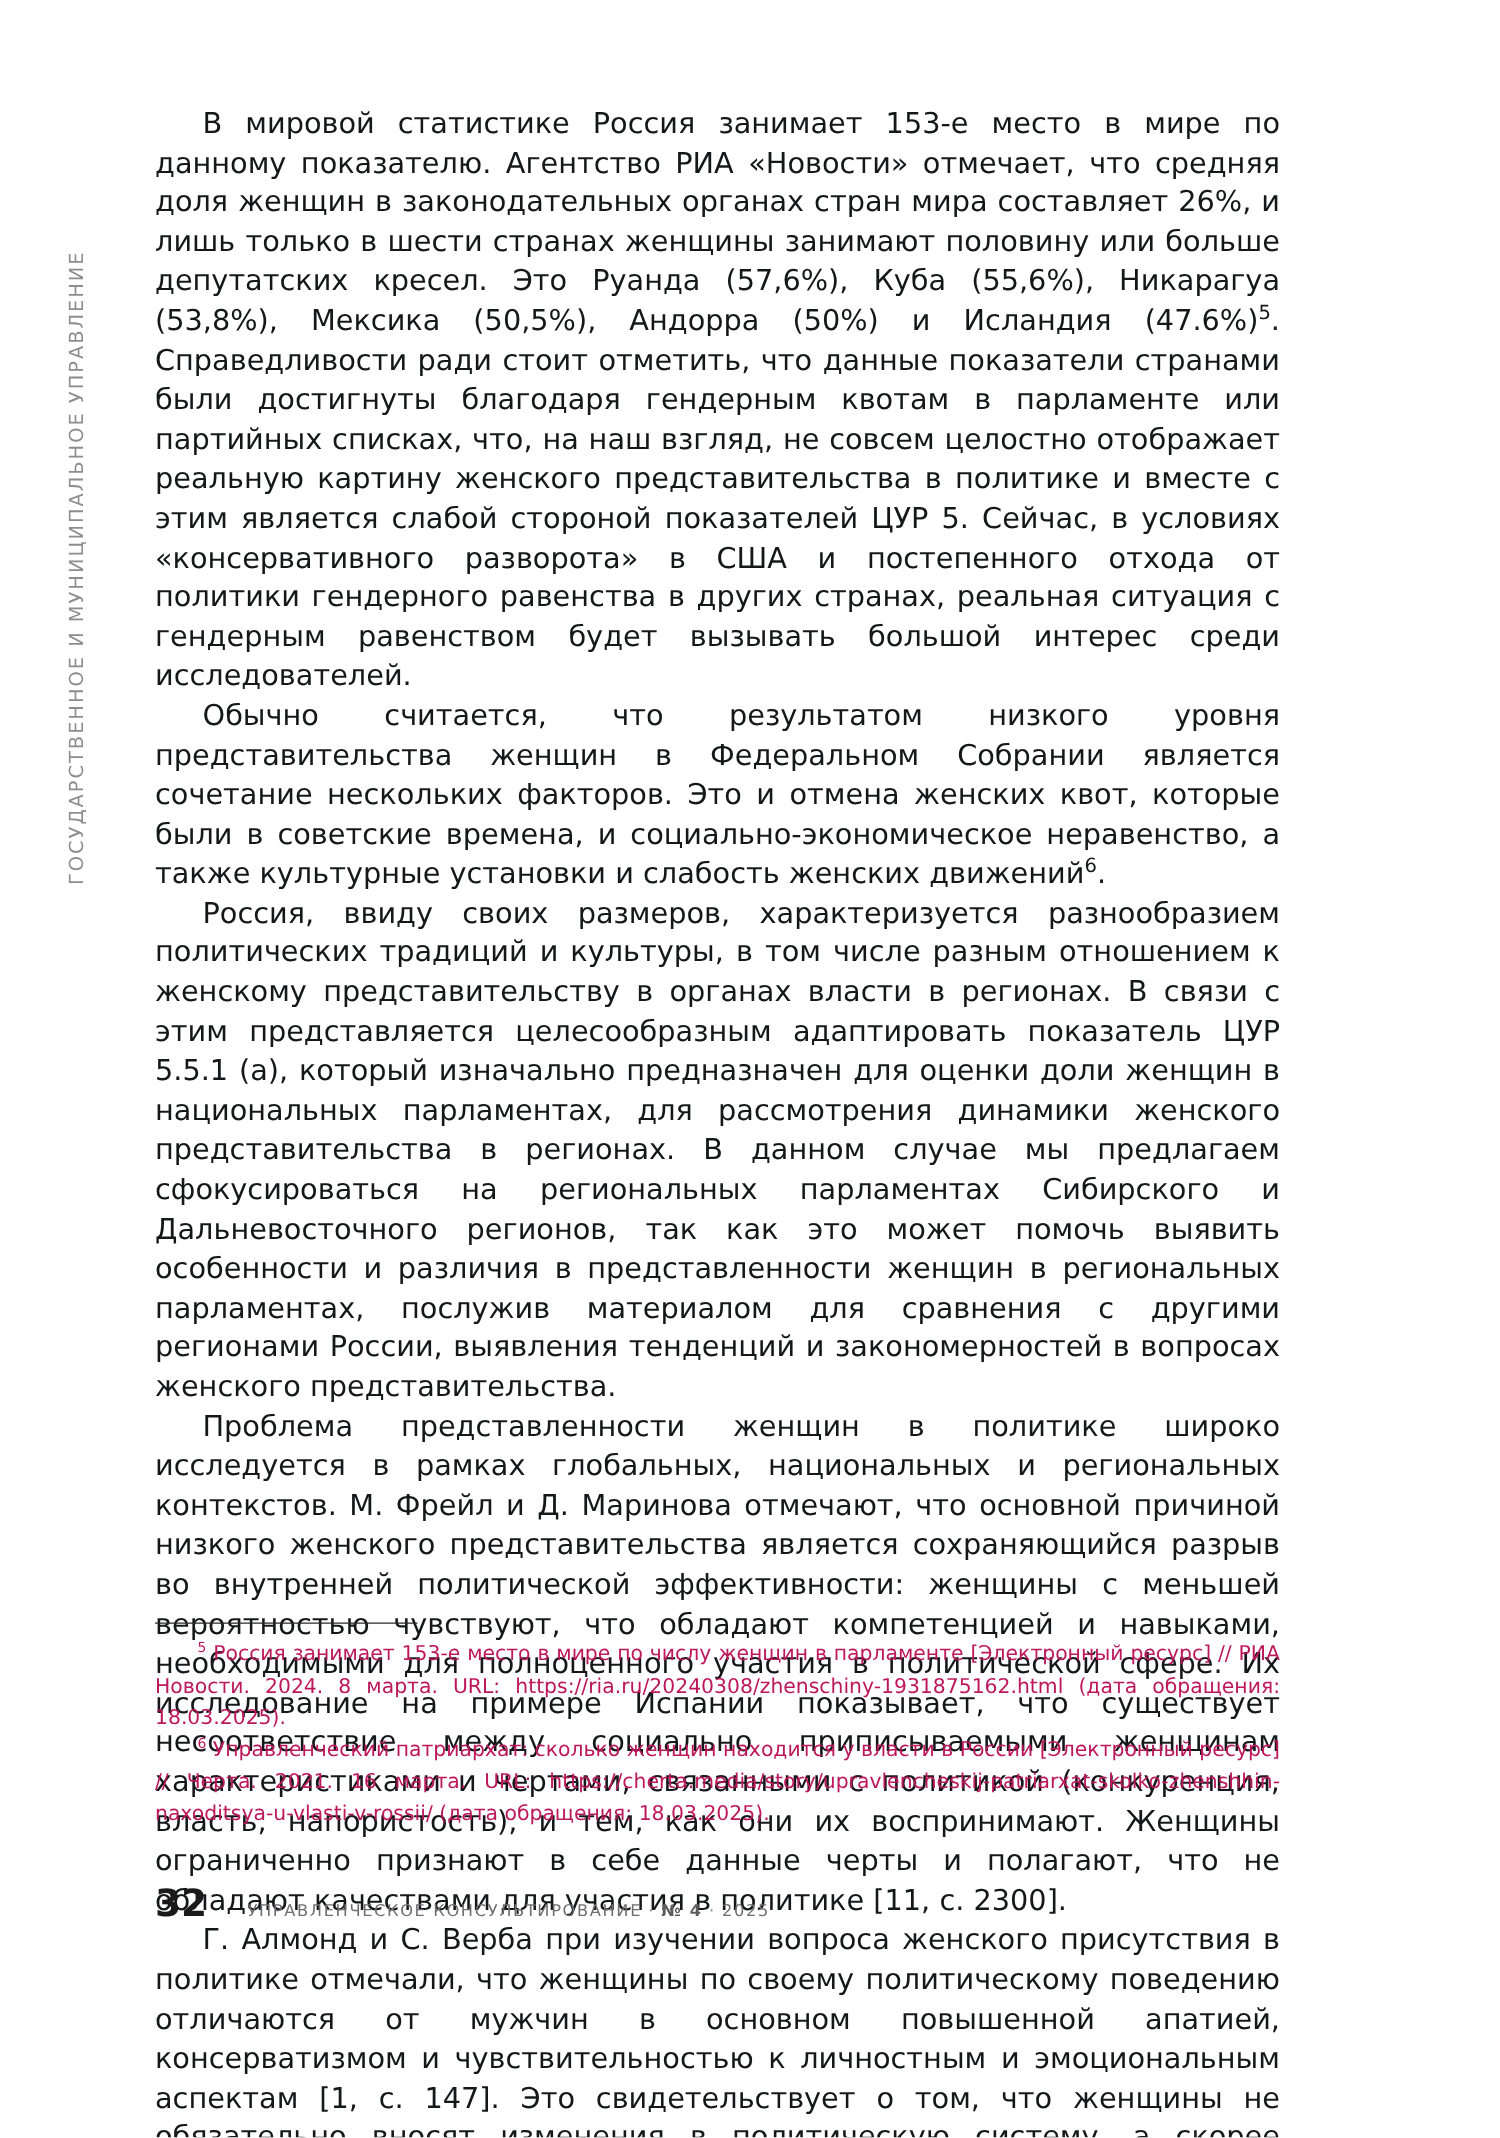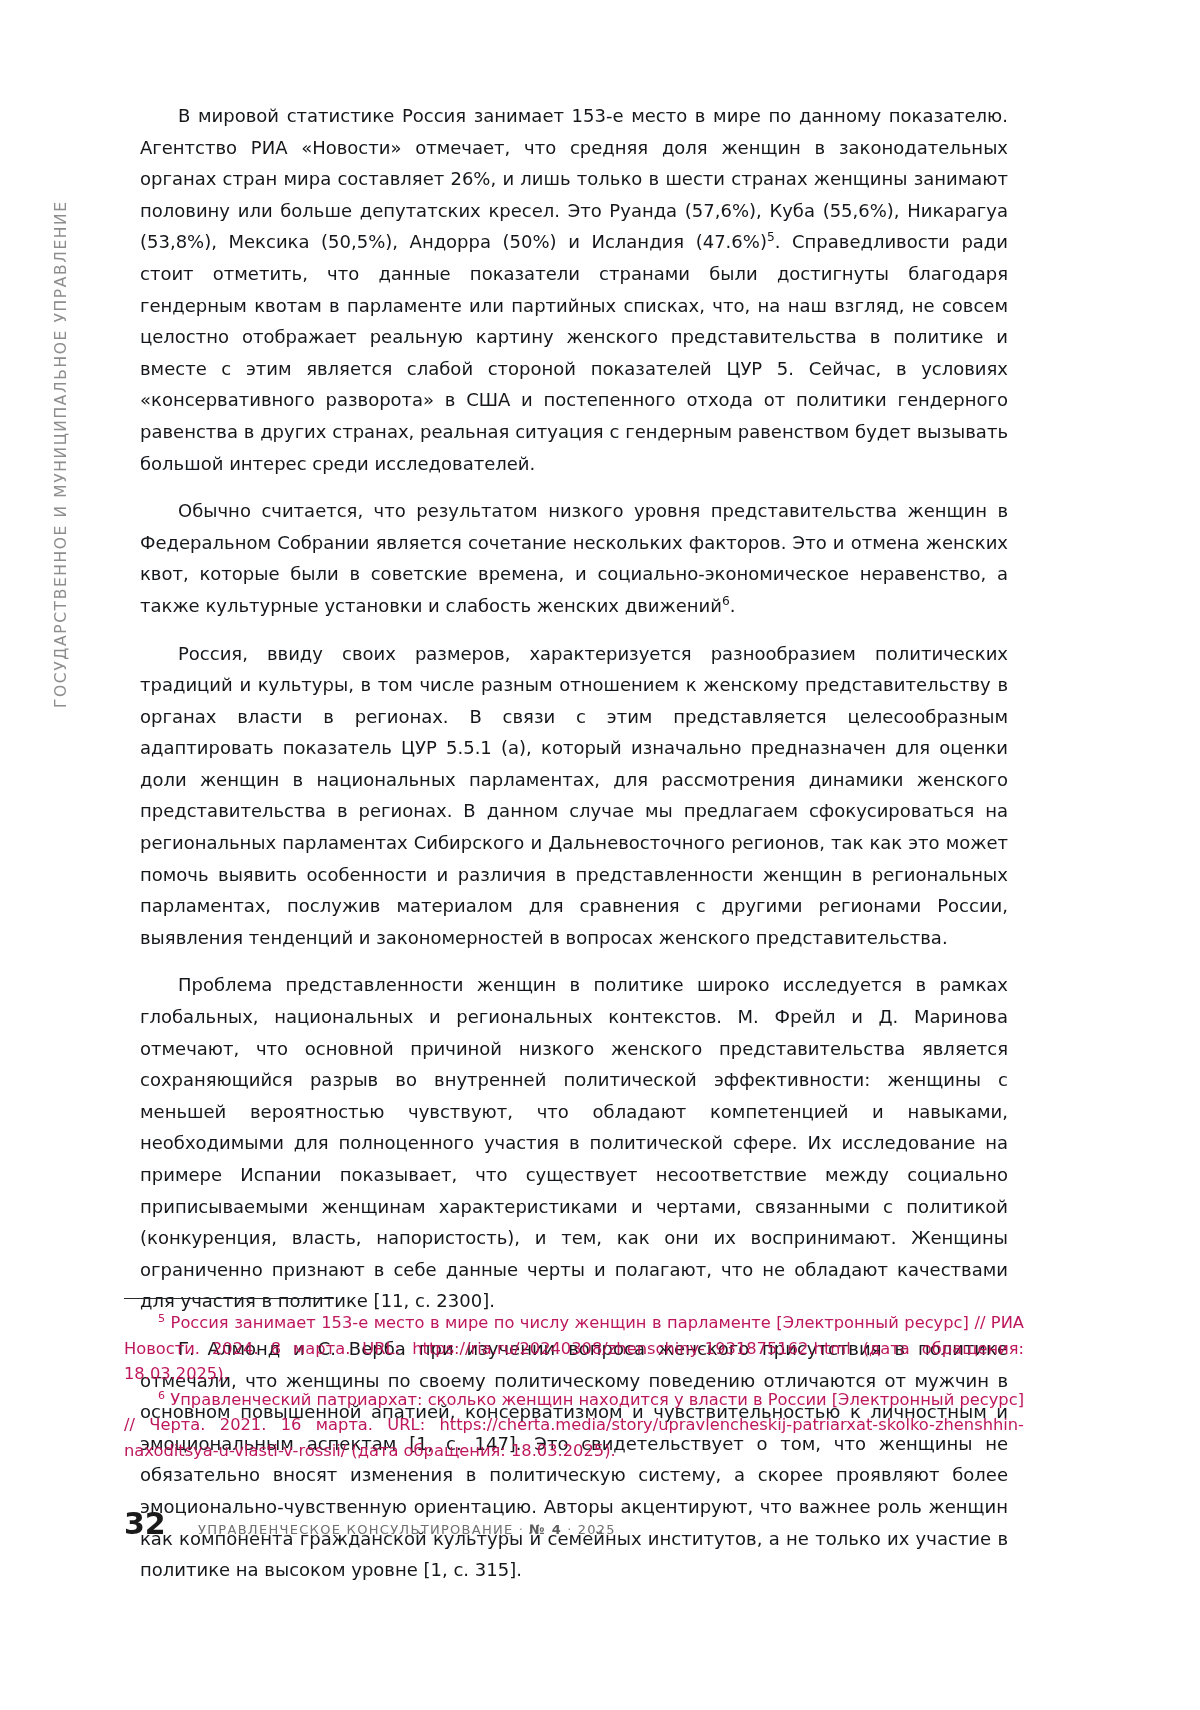--- a/index.html
+++ b/index.html
@@ -30,24 +30,24 @@
     white-space: nowrap;
     font-family: "DejaVu Sans", "Liberation Sans", sans-serif;
   }
   .content {
     position: absolute;
     left: 124px;
     top: 84px;
     width: 900px;
   }
   p.body-par {
-    margin: 16px;
+    margin: 0;
     text-align: justify;
     text-justify: inter-word;
-    font-size: 18px;
+    font-size: 23px;
     line-height: 31.6px;
     text-indent: 38px;
     color: #15171a;
     hyphens: none;
   }
   sup {
     font-size: 0.68em;
     vertical-align: super;
     line-height: 0;
   }

